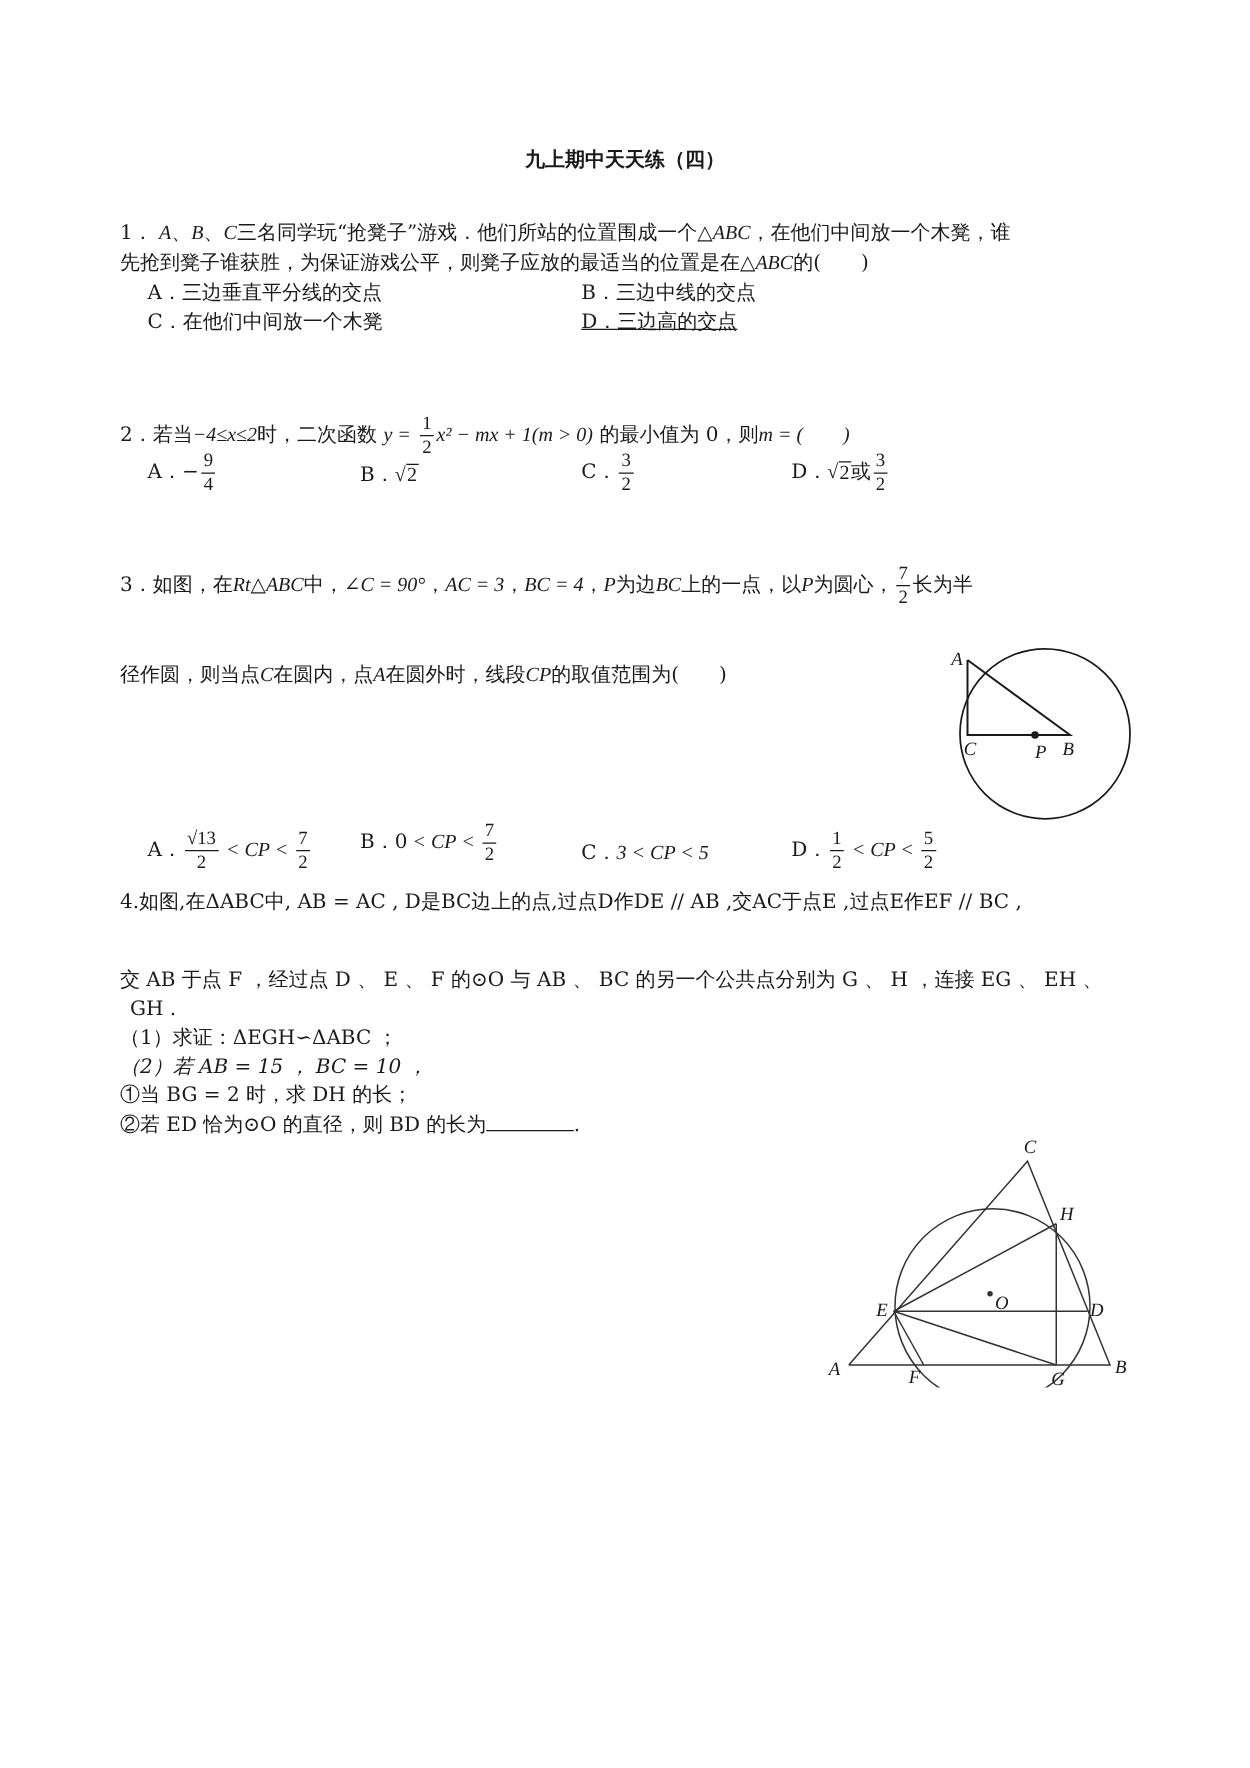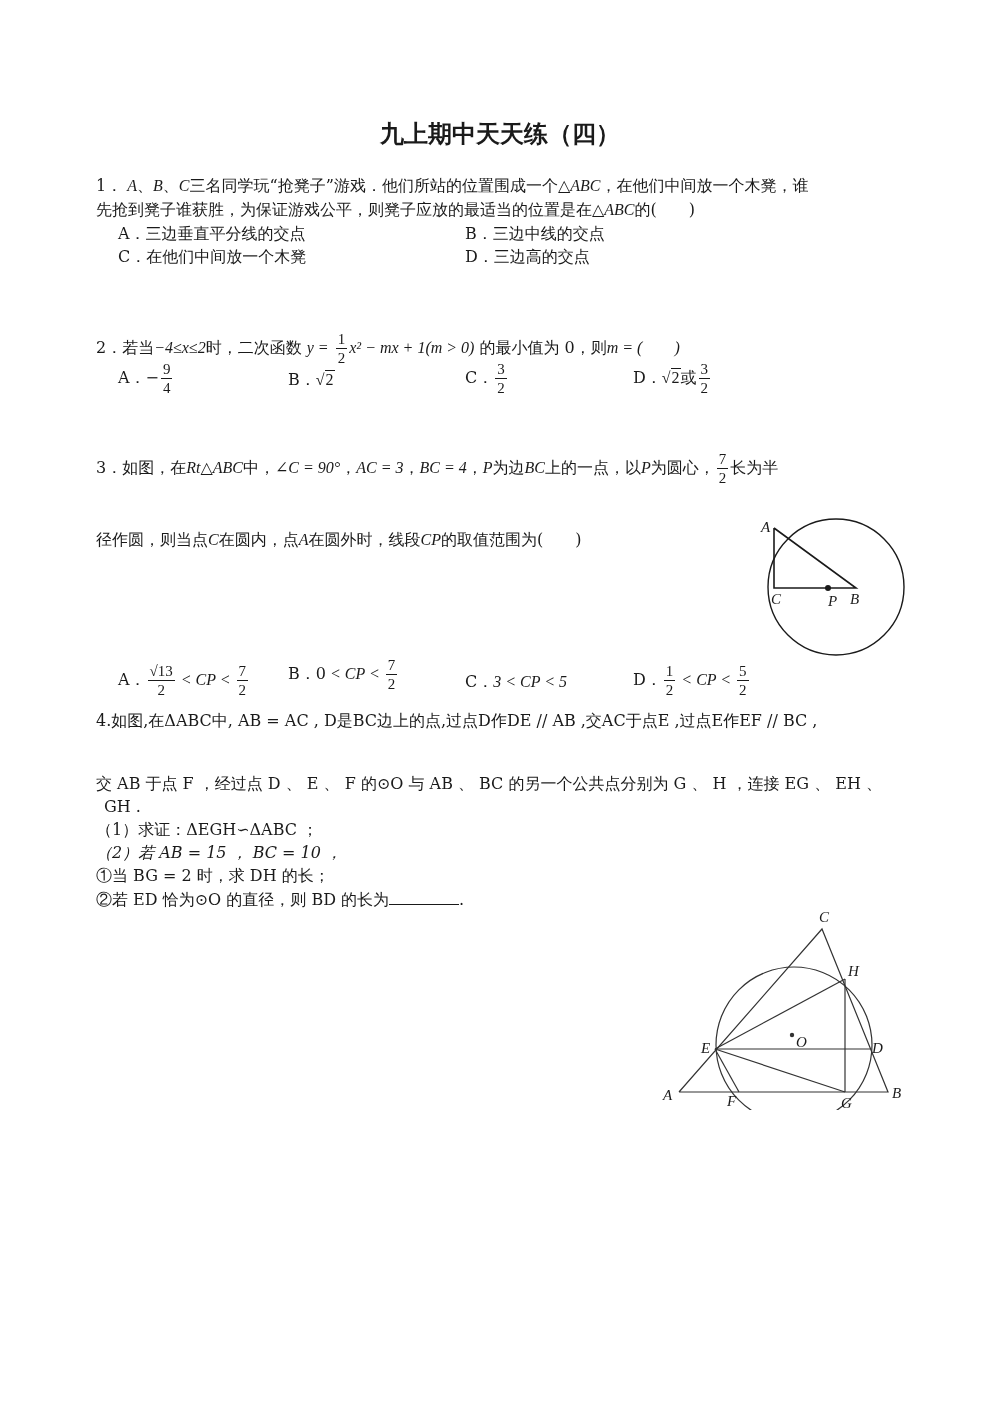--- a/index.html
+++ b/index.html
@@ -2,21 +2,21 @@
 <html><head>
   <meta charset="utf-8">
   <style>
     html, body { margin: 0; padding: 0; background: #ffffff; }
     body {
       width: 1000px; height: 1414px; position: relative; overflow: hidden;
       font-family: "DejaVu Serif", "Liberation Serif", serif;
       color: #1a1a1a; font-size: 16px;
     }
     .abs { position: absolute; white-space: nowrap; }
-    .title { left: 0; width: 1000px; top: 118px; text-align: center; font-size: 24px; font-weight: bold; font-family: "DejaVu Sans", "Liberation Sans", sans-serif; letter-spacing: 0; }
+    .title { left: 0; width: 1000px; top: 118px; text-align: center; font-size: 16px; font-weight: bold; font-family: "DejaVu Sans", "Liberation Sans", sans-serif; letter-spacing: 0; }
     .line { font-size: 16px; line-height: 22px; }
     i, .var { font-style: italic; font-family: "Liberation Serif", "DejaVu Serif", serif; }
     .frac { display: inline-flex; flex-direction: column; align-items: center; vertical-align: middle; font-size: 15px; line-height: 18px; margin: 0 2px; font-family: "Liberation Serif", serif; }
     .frac .num { border-bottom: 1px solid #1a1a1a; padding: 0 2px; }
     .frac .den { padding: 0 2px; }
     .sqrt { font-family: "Liberation Serif", serif; }
     .sqrt .rad { border-top: 1px solid #1a1a1a; padding: 0 1px; }
     .blank { display: inline-block; width: 70px; border-bottom: 1.5px solid #1a1a1a; height: 16px; vertical-align: baseline; }
     .opt { font-size: 16px; }
     svg text { font-family: "Liberation Serif", serif; font-style: italic; font-size: 15px; fill: #1a1a1a; }
@@ -30,21 +30,21 @@
   <div class="abs line" style="left:96px; top:175px;">
     <span>1．</span>
     <i>A</i><span>、</span><i>B</i><span>、</span><i>C</i><span>三名同学玩“抢凳子”游戏．他们所站的位置围成一个△</span><i>ABC</i><span>，在他们中间放一个木凳，谁</span>
   </div>
   <div class="abs line" style="left:96px; top:199px;">
     <span>先抢到凳子谁获胜，为保证游戏公平，则凳子应放的最适当的位置是在△</span><i>ABC</i><span>的(　　)</span>
   </div>
   <div class="abs opt" style="left:118px; top:224px;"><span>A．</span><span>三边垂直平分线的交点</span></div>
   <div class="abs opt" style="left:465px; top:224px;"><span>B．</span><span>三边中线的交点</span></div>
   <div class="abs opt" style="left:118px; top:247px;"><span>C．</span><span>在他们中间放一个木凳</span></div>
-  <div class="abs opt" style="left:465px; top:247px;"><span>D．</span><span>三边高的交点</span></div>
+  <div class="abs opt" style="left:465px; top:247px;text-decoration:underline;"><span>D．</span><span>三边高的交点</span></div>
 </div>
 
 <div>
   <div class="abs line" style="left:96px; top:318px;margin-top:12px;">
     <span>2．</span><span>若当</span><i>−4≤x≤2</i><span>时，二次函数</span>
     <i>y =</i>
     <span class="frac">
         <span class="num">1</span>
         <span class="den">2</span>
       </span><i>x² − mx + 1(m &gt; 0)</i>

